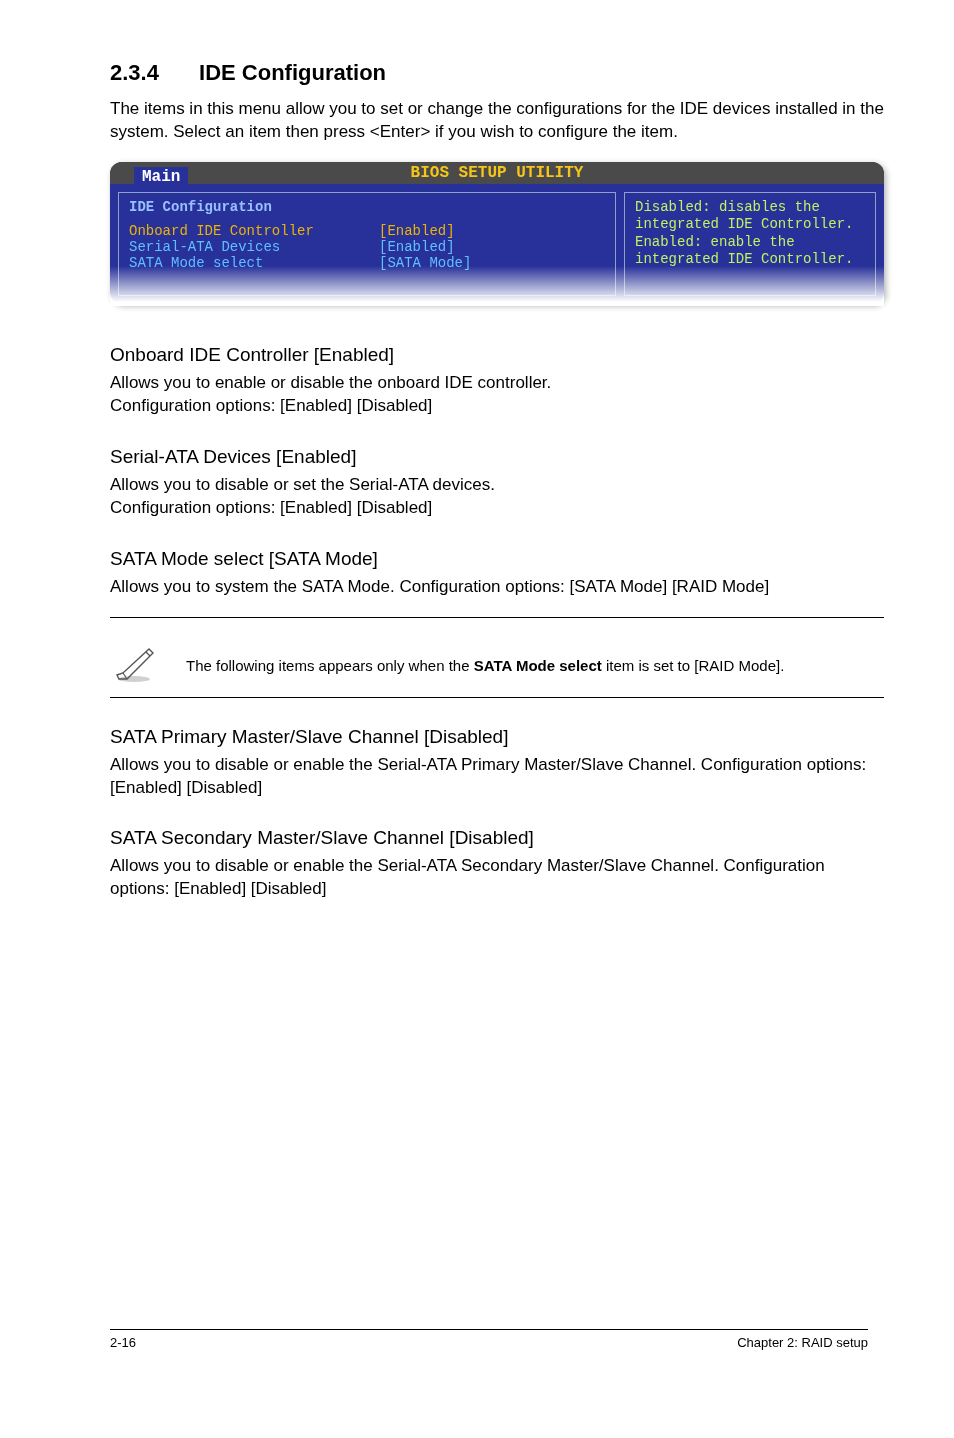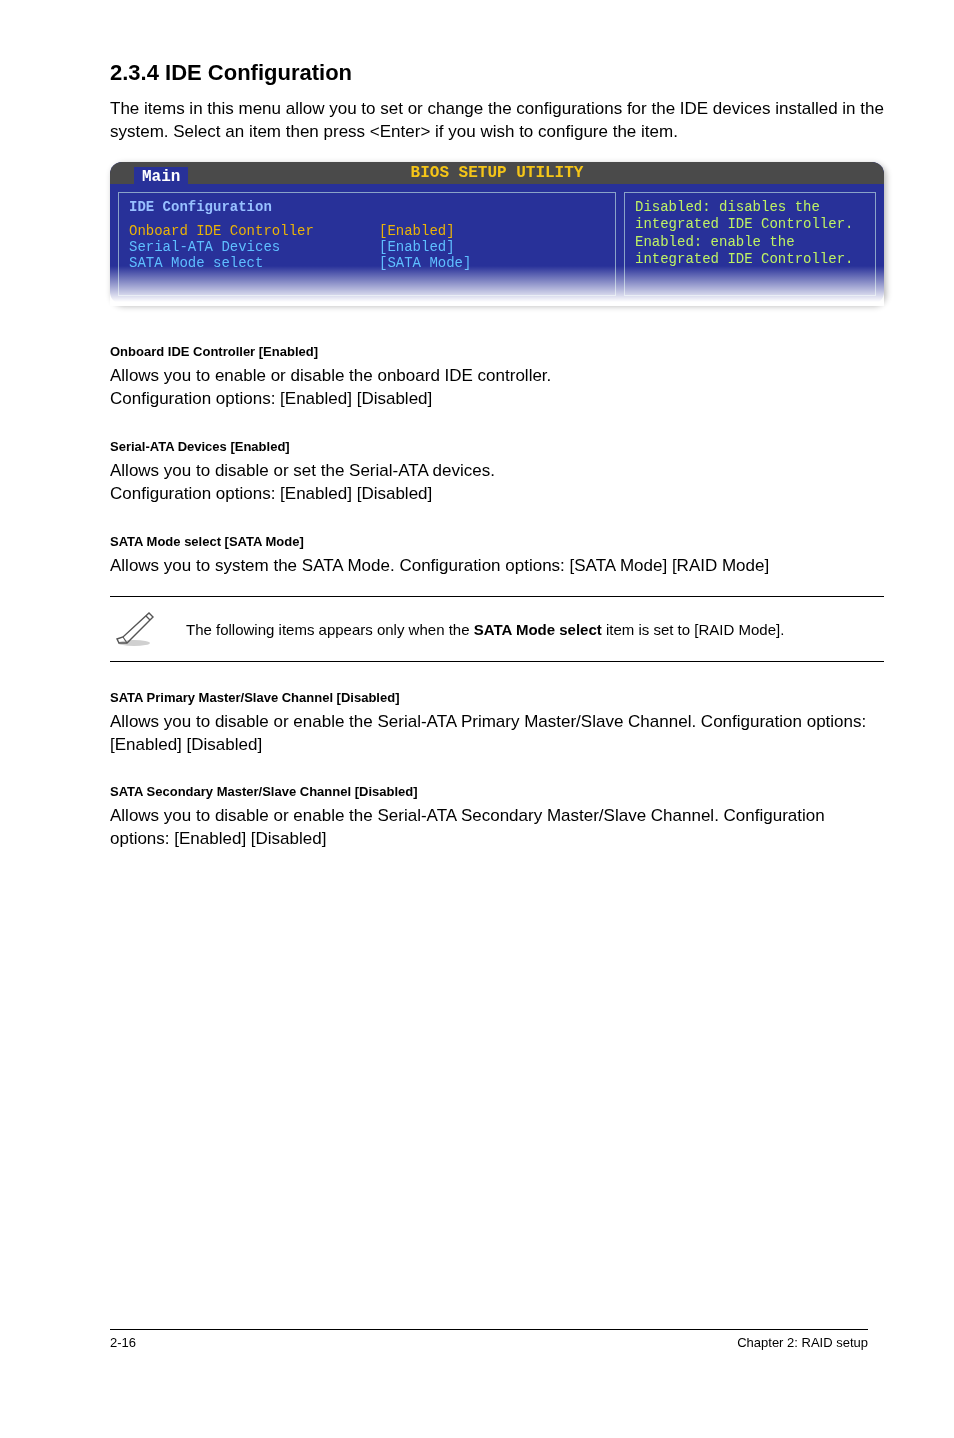--- a/index.html
+++ b/index.html
@@ -16,29 +16,30 @@
     min-height: 1380px;
     position: relative;
   }
   h2.section-num {
     font-size: 22px;
     font-weight: bold;
     margin: 0 0 12px 0;
   }
   .section-num .num {
     display: inline-block;
+    margin-right: 34px;
   }
   p.body-text {
     font-size: 17px;
     line-height: 1.35;
     margin: 0 0 18px 0;
   }
   h3.opt-title {
-    font-size: 13px;
-    font-weight: bold;
+    font-size: 19px;
+    font-weight: normal;
     margin: 28px 0 6px 0;
   }
   h3.opt-title.first-after {
     margin-top: 40px;
   }
   .foot {
     position: absolute;
     bottom: 30px;
     left: 110px;
     right: 86px;
@@ -121,21 +122,21 @@
     height: 40px;
     background: linear-gradient(to bottom, rgba(255,255,255,0) 0%, rgba(255,255,255,1) 90%);
     pointer-events: none;
   }
 
   
   .note-block {
     border-top: 1px solid #000;
     border-bottom: 1px solid #000;
     margin: 14px 0 0 0;
-    padding: 12px 6px 10px 0;
+    padding: 27px 6px 10px 0;
     display: flex;
     align-items: center;
     gap: 28px;
   }
   .note-icon {
     width: 48px;
     flex: 0 0 48px;
     text-align: center;
   }
   .note-text {

